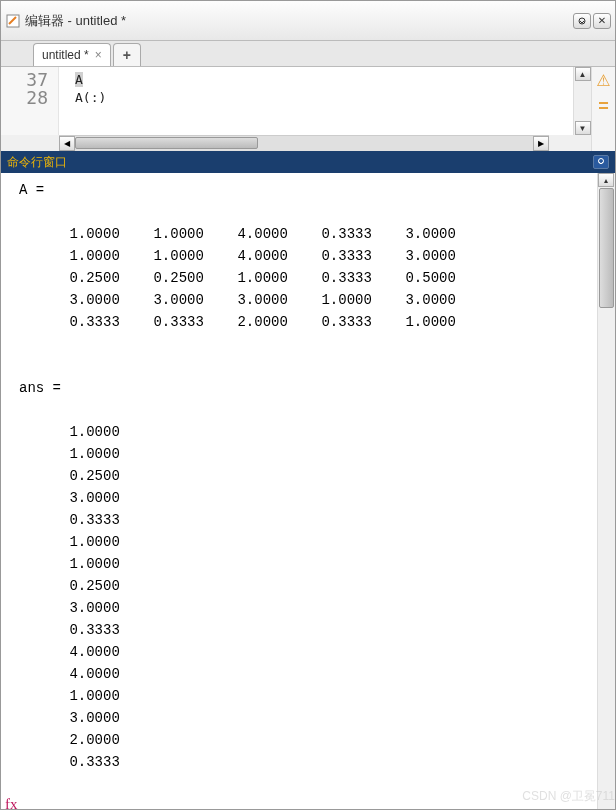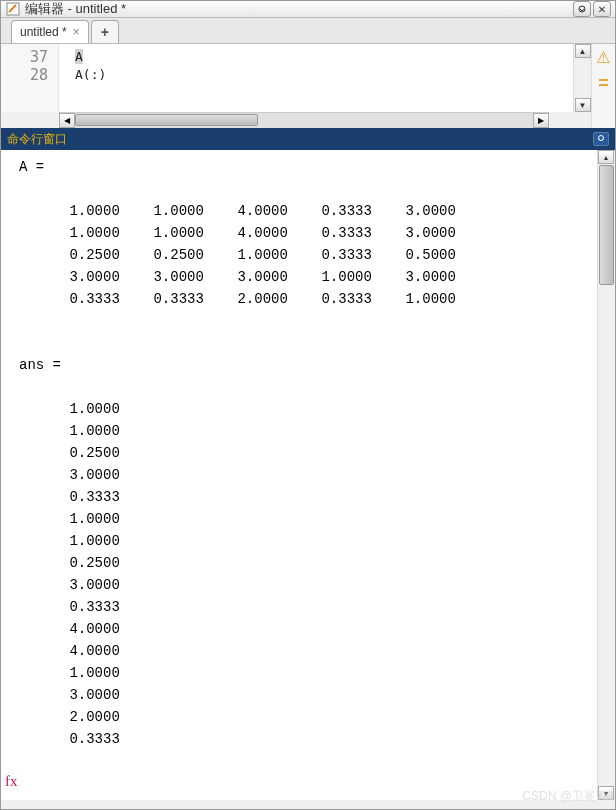--- a/index.html
+++ b/index.html
@@ -13,21 +13,21 @@
       position: relative;
       border: 1px solid #999;
     }
     
     
     .editor-titlebar {
       display: flex;
       align-items: center;
       background: linear-gradient(#fdfdfd, #e8e8e8);
       border-bottom: 1px solid #bbb;
-      height: 17px;
+      height: 40px;
       padding: 0 4px;
     }
     .editor-titlebar .icon { width: 16px; height: 16px; margin-right: 4px; display:flex; align-items:center; justify-content:center; }
     .editor-titlebar .title { flex: 1; color: #333; font-size: 13px; }
     .titlebar-controls { display: flex; gap: 2px; }
     .titlebar-btn {
       width: 18px; height: 16px;
       border: 1px solid #999;
       border-radius: 3px;
       background: linear-gradient(#fff,#ddd);
@@ -36,21 +36,21 @@
       cursor: pointer;
     }
 
     
     .tabbar {
       display: flex;
       align-items: stretch;
       background: #e8e8e8;
       border-bottom: 1px solid #bbb;
       height: 26px;
-      padding-left: 10px;
+      padding-left: 32px;
     }
     .tab {
       display: flex; align-items: center;
       background: #fff;
       border: 1px solid #aaa;
       border-bottom: none;
       border-radius: 4px 4px 0 0;
       padding: 0 8px;
       margin-top: 2px;
       font-size: 12px;
@@ -79,21 +79,21 @@
       position: relative;
     }
     .gutter {
       width: 58px;
       background: #f7f7f7;
       border-right: 1px solid #e5e5e5;
       text-align: right;
       padding: 4px 10px 0 0;
       color: #888;
       font-family: Consolas, monospace;
-      font-size: 15px;
+      font-size: 18px;
       line-height: 18px;
     }
     .code-area {
       flex: 1;
       font-family: Consolas, monospace;
       font-size: 13px;
       padding: 4px 6px 0 16px;
       line-height: 18px;
       color: #222;
       position: relative;

